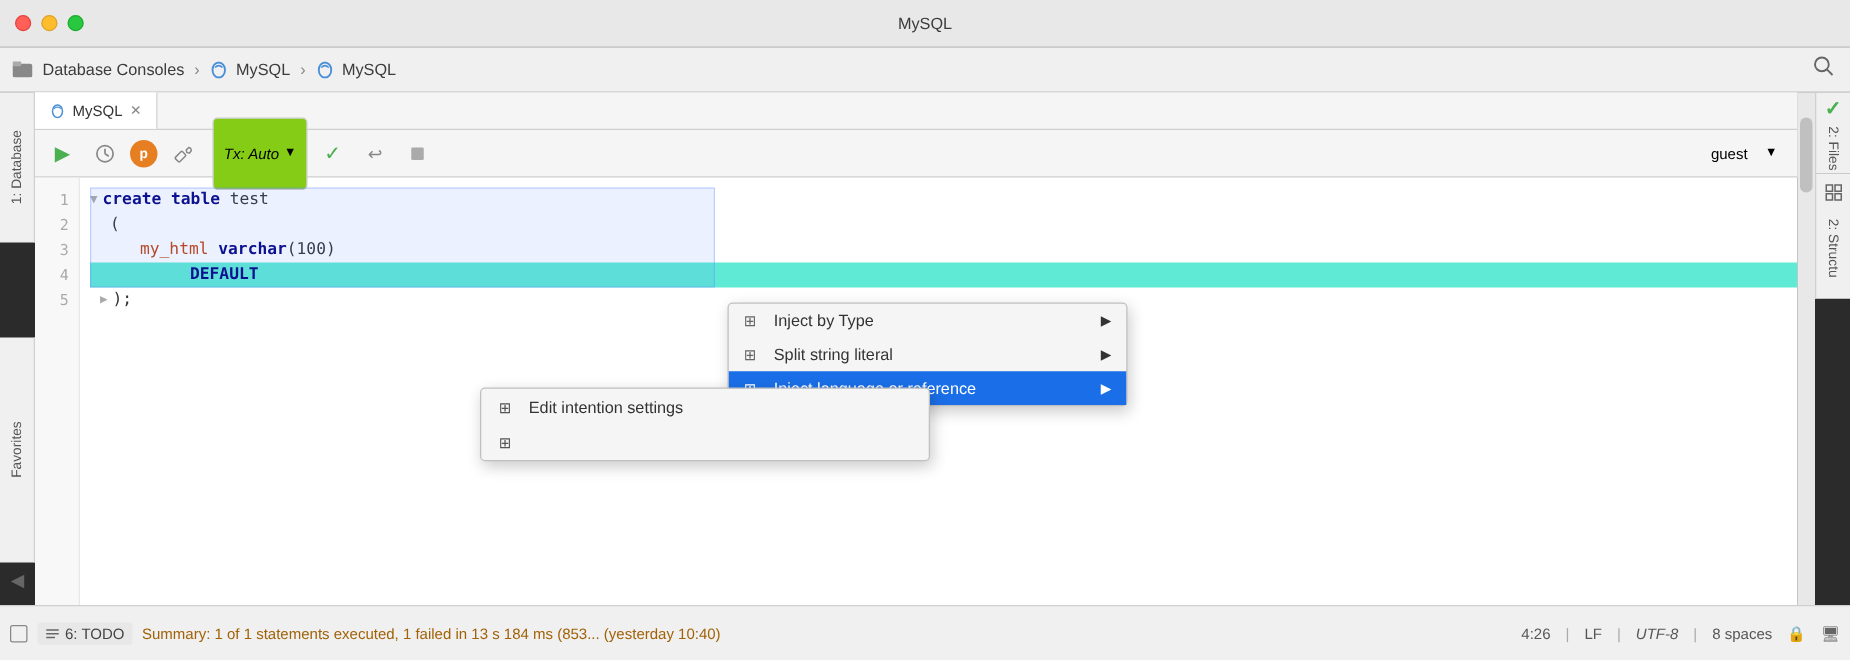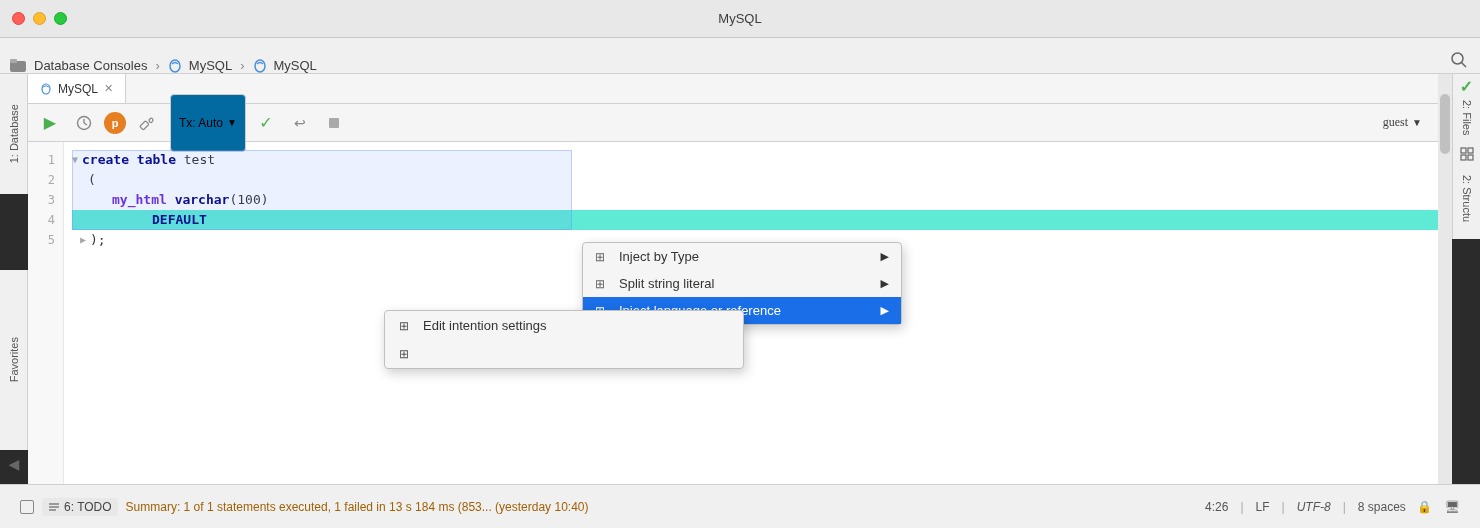--- a/index.html
+++ b/index.html
@@ -42,21 +42,21 @@
       font-size: 13px;
       font-weight: 500;
       color: #3c3c3c;
     }
 
     
     .breadcrumb-bar {
       background: #f0f0f0;
       height: 36px;
       display: flex;
-      align-items: flex-end;
+      align-items: center;
       padding: 0 10px;
       border-bottom: 1px solid #d0d0d0;
       position: relative;
     }
     .breadcrumb-text {
       font-size: 13px;
       color: #3c3c3c;
       display: flex;
       align-items: center;
       gap: 4px;
@@ -163,35 +163,35 @@
       font-size: 11px;
       font-weight: bold;
     }
     .tx-dropdown {
       display: flex;
       align-items: center;
       gap: 4px;
       padding: 21px 8px;
       border: 1px solid #ccc;
       border-radius: 4px;
-      background: #0369a1;
+      background: #84cc16;
       font-size: 12px;
       cursor: pointer;
       margin-left: 4px;
+      font-style: italic;
     }
     .guest-dropdown {
       margin-left: auto;
       display: flex;
       align-items: center;
-      gap: 4px;
+      gap: 14px;
       padding: 3px 8px;
       font-size: 12px;
       cursor: pointer;
-      color: #404040;
-      font-family: Liberation Serif, serif;
+      color: #000000;
     }
 
     
     .editor-area {
       flex: 1;
       display: flex;
       overflow: hidden;
       position: relative;
     }
     .line-numbers {
@@ -222,21 +222,21 @@
       font-family: 'Menlo', 'Monaco', monospace;
       white-space: pre;
       display: flex;
       align-items: center;
     }
     .code-line.highlighted {
       background: #5eead4;
     }
 
     .kw-blue { color: #000080; font-weight: bold; }
-    .kw-purple { color: #6d28d9; font-weight: bold; }
+    .kw-purple { color: #c2410c; font-weight: normal; }
     .kw-green { color: #008800; }
     .kw-normal { color: #333; }
 
     
     .fold-icon {
       color: #aaa;
       font-size: 10px;
       margin-right: 4px;
       cursor: pointer;
     }
@@ -303,21 +303,21 @@
     .status-bar {
       position: absolute;
       bottom: 0;
       left: 0;
       right: 0;
       height: 44px;
       background: #f0f0f0;
       border-top: 1px solid #d0d0d0;
       display: flex;
       align-items: center;
-      padding: 0 20px;
+      padding: 0 8px;
       font-size: 12px;
       color: #444;
       gap: 8px;
     }
     .status-todo {
       display: flex;
       align-items: center;
       gap: 4px;
       padding: 2px 6px;
       background: #e8e8e8;

